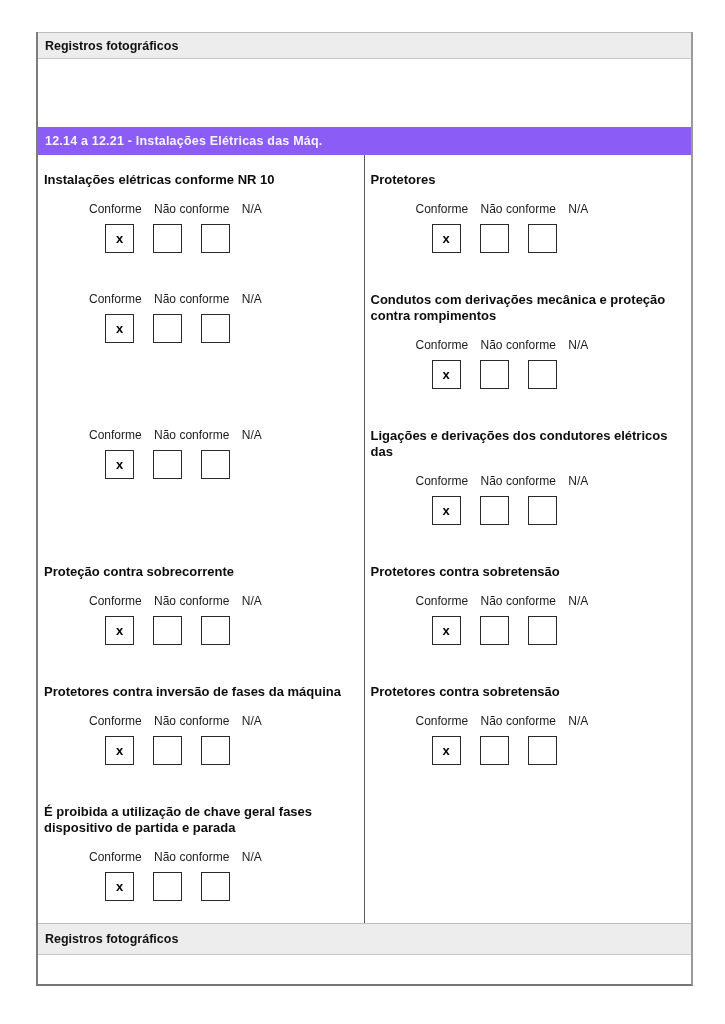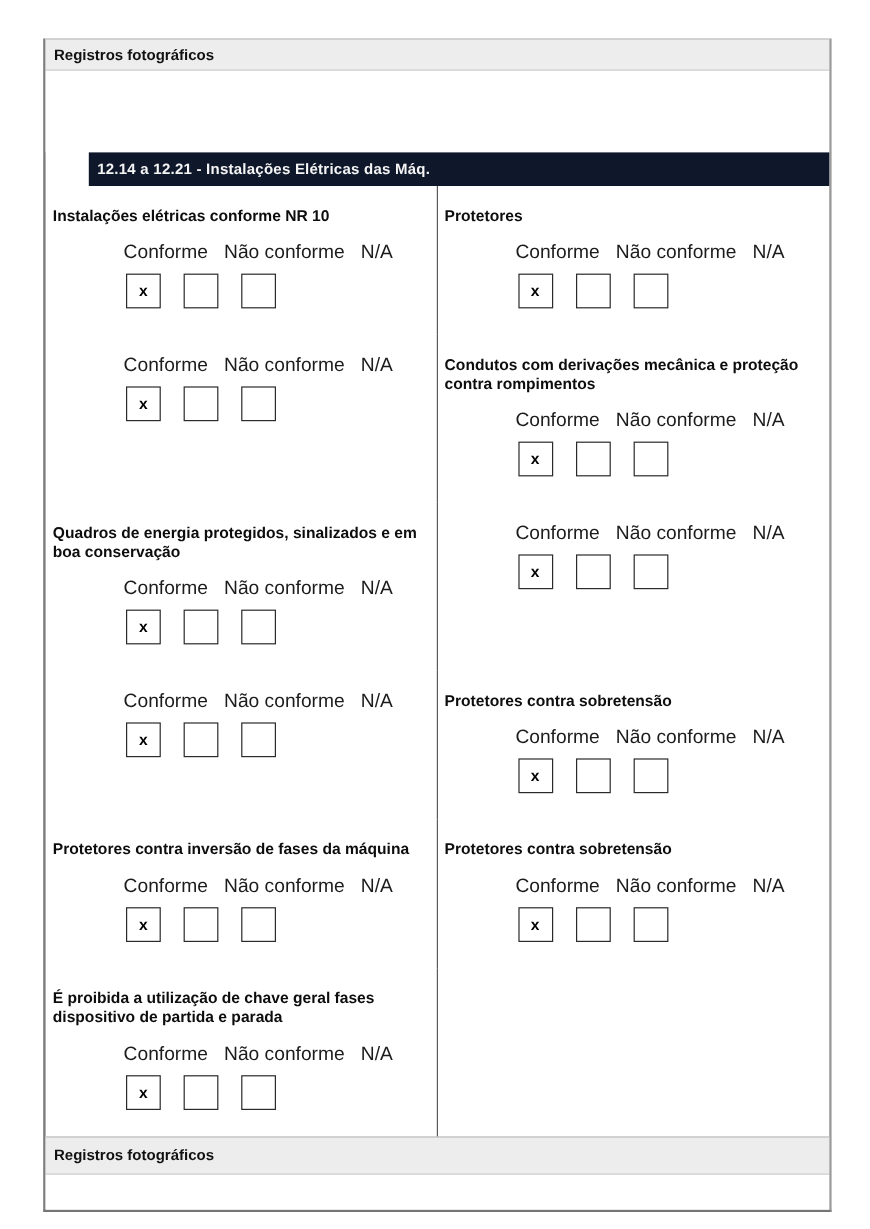--- a/index.html
+++ b/index.html
@@ -12,35 +12,35 @@
     border-left:2px solid #7c7c7c;border-right:2px solid #9a9a9a;
     border-bottom:2px solid #757575;box-sizing:border-box;background:#fff;
   }
   .bar{
     height:25px;background:#ededed;border-top:1px solid #bdbdbd;border-bottom:1px solid #c9c9c9;
     display:flex;align-items:center;padding-left:7px;
     font-size:12.5px;font-weight:bold;color:#111;
   }
   .photo-box-top{height:68px;background:#fff;}
   .section-header{
-    height:28px;background:#0f172a;display:flex;align-items:center;padding-left:7px;
-    font-size:12.5px;font-weight:bold;color:#f4f4f4;letter-spacing:.2px;margin-left:36px;
+    height:28px;background:#8b5cf6;display:flex;align-items:center;padding-left:7px;
+    font-size:12.5px;font-weight:bold;color:#f4f4f4;letter-spacing:.2px;
   }
   .grid{
     display:grid;grid-template-columns:1fr 1fr;grid-template-rows:repeat(5,auto) 1fr;
     min-height:762px;align-content:stretch;
   }
   .cell{padding:17px 4px 10px 6px;box-sizing:border-box;}
   .cell-left{border-right:1px solid #5a5a5a;}
   .item-title{
     font-size:13px;font-weight:bold;line-height:16px;color:#0d0d0d;margin-bottom:14px;
     padding-right:2px;
   }
   .opt-labels{
-    margin-left:59px;margin-bottom:8px;font-size:16px;color:#1c1c1c;white-space:nowrap;
+    margin-left:45px;margin-bottom:8px;font-size:12px;color:#1c1c1c;white-space:nowrap;
   }
   .opt-labels span{margin-right:9px;}
   .boxes{display:flex;margin-left:61px;margin-bottom:12px;}
   .box{
     width:27px;height:27px;border:1px solid #2a2a2a;background:#fff;margin-right:19px;
     display:flex;align-items:center;justify-content:center;cursor:pointer;
   }
   .mark{font-size:13px;font-weight:bold;color:#000;line-height:27px;}
   .photo-box-bottom{height:29px;background:#fff;}
 </style>
@@ -116,50 +116,51 @@
         <div class="boxes">
           <div class="box">
               <span class="mark">x</span>
             </div>
           <div class="box"></div>
           <div class="box"></div>
         </div>
       </div>
 
       <div class="cell cell-left">
-        <div class="item-title">Quadros de energia protegidos, sinalizados e em boa conservação</div>
-        <div class="opt-labels">
-          <span>Conforme</span>
-          <span>Não conforme</span>
-          <span>N/A</span>
-        </div>
-        <div class="boxes">
-          <div class="box">
-              <span class="mark">x</span>
-            </div>
-          <div class="box"></div>
-          <div class="box"></div>
-        </div>
-      </div>
-      <div class="cell">
-        <div class="opt-labels">
-          <span>Conforme</span>
-          <span>Não conforme</span>
-          <span>N/A</span>
-        </div>
-        <div class="boxes">
-          <div class="box">
-              <span class="mark">x</span>
-            </div>
-          <div class="box"></div>
-          <div class="box"></div>
-        </div>
-      </div>
-
-      <div class="cell cell-left">
+        <div class="opt-labels">
+          <span>Conforme</span>
+          <span>Não conforme</span>
+          <span>N/A</span>
+        </div>
+        <div class="boxes">
+          <div class="box">
+              <span class="mark">x</span>
+            </div>
+          <div class="box"></div>
+          <div class="box"></div>
+        </div>
+      </div>
+      <div class="cell">
+        <div class="item-title">Ligações e derivações dos condutores elétricos das</div>
+        <div class="opt-labels">
+          <span>Conforme</span>
+          <span>Não conforme</span>
+          <span>N/A</span>
+        </div>
+        <div class="boxes">
+          <div class="box">
+              <span class="mark">x</span>
+            </div>
+          <div class="box"></div>
+          <div class="box"></div>
+        </div>
+      </div>
+
+      <div class="cell cell-left">
+        <div class="item-title">Proteção contra sobrecorrente</div>
         <div class="opt-labels">
           <span>Conforme</span>
           <span>Não conforme</span>
           <span>N/A</span>
         </div>
         <div class="boxes">
           <div class="box">
               <span class="mark">x</span>
             </div>
           <div class="box"></div>

